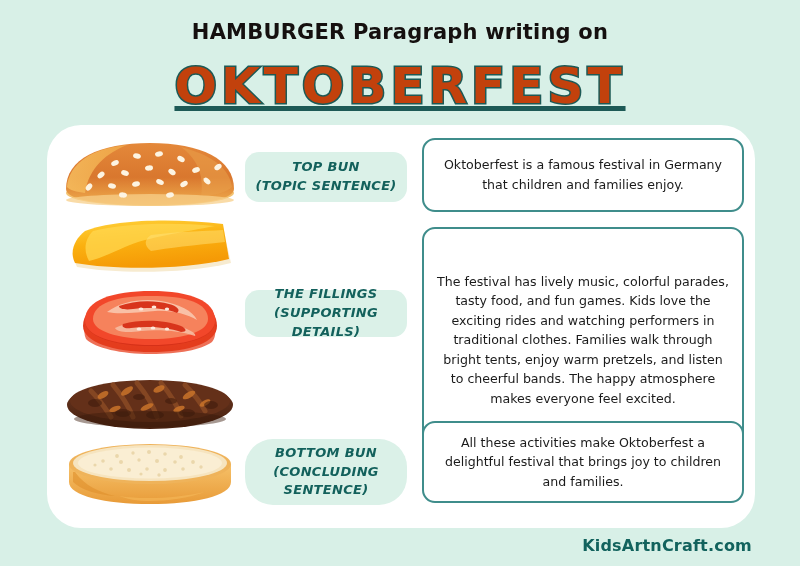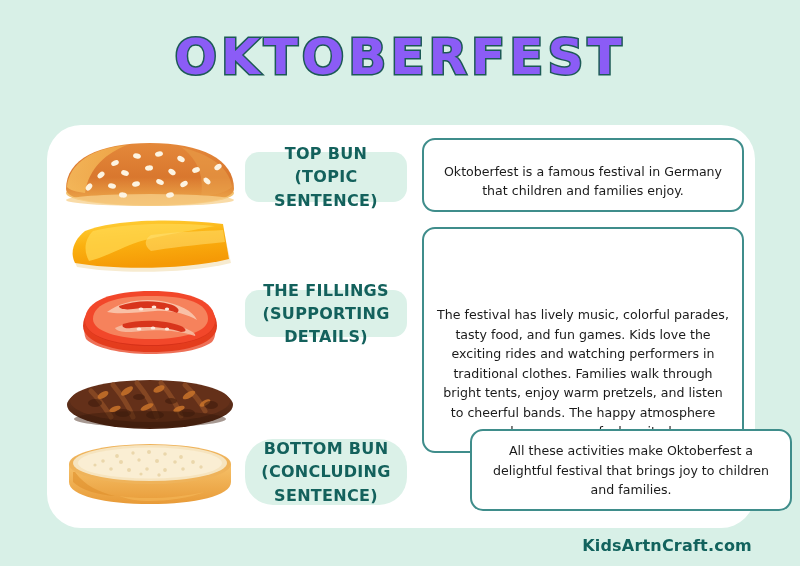--- a/index.html
+++ b/index.html
@@ -31,25 +31,26 @@
     letter-spacing: 0.2px;
     line-height: 1;
     margin: 0 0 4px 0;
   }
   .maintitle {
     font-family: "DejaVu Sans", sans-serif;
     font-size: 50px;
     font-weight: 700;
     letter-spacing: 4px;
     line-height: 1.1;
-    margin: 8px;
-    color: #8b5cf6;
+    margin: 16px;
+    color: #c2410c;
     -webkit-text-stroke: 3px #1d5a56;
     paint-order: stroke fill;
     text-stroke: 3px #1d5a56;
+    text-decoration: underline;
   }
 
   
   .card {
     position: absolute;
     left: 47px;
     top: 125px;
     width: 708px;
     height: 403px;
     background: #ffffff;
@@ -85,74 +86,76 @@
     border-radius: 14px;
     display: flex;
     align-items: center;
     justify-content: center;
     text-align: center;
     box-sizing: border-box;
     padding: 8px 6px;
   }
   .pill span {
     font-family: "DejaVu Sans", sans-serif;
-    font-size: 16px;
+    font-size: 13px;
     font-weight: 700;
     color: #13615c;
     letter-spacing: 0.3px;
     line-height: 1.45;
     text-transform: uppercase;
     white-space: pre-line;
+    font-style: italic;
   }
 
   
   .textbox {
     position: absolute;
     left: 375px;
     width: 322px;
     border: 2px solid #3f8d8b;
     border-radius: 13px;
     box-sizing: border-box;
     background: #ffffff;
     display: flex;
-    align-items: flex-end;
+    align-items: center;
     justify-content: center;
     padding: 9px 12px;
   }
   .textbox p {
     margin: 0;
     font-family: "DejaVu Sans", sans-serif;
     font-size: 12.6px;
     line-height: 1.55;
     color: #1b1b1b;
     text-align: center;
   }
   .row1 .pill   { top: 27px; height: 50px; }
   .row1 .textbox{ top: 13px; height: 74px; }
   .fill-pill    { top: 165px; height: 47px; }
   .fill-box     { top: 102px; height: 226px; }
   .row5 .pill   { top: 314px; height: 66px; border-radius: 28px; }
-  .row5 .textbox{ top: 304px; height: 82px; margin-left: 48px; }
+  .row5 .textbox{ top: 296px; height: 82px; }
 
   
   .footer {
     position: absolute;
     right: 48px;
     top: 536px;
     font-family: "DejaVu Sans", sans-serif;
     font-size: 16px;
     font-weight: 700;
     color: #12625d;
     letter-spacing: 0.2px;
   }
 </style>
 </head>
 <body>
 
 <div class="header">
+  <div class="subtitle">HAMBURGER Paragraph writing on</div>
   <div class="maintitle">OKTOBERFEST</div>
 </div>
 
 <div class="card">
   <div class="rows">
 
     <div class="art-col">
 
       <div class="art row1-art" style="top:12px">
         <svg viewBox="0 0 190 74" height="74" aria-hidden="true">

